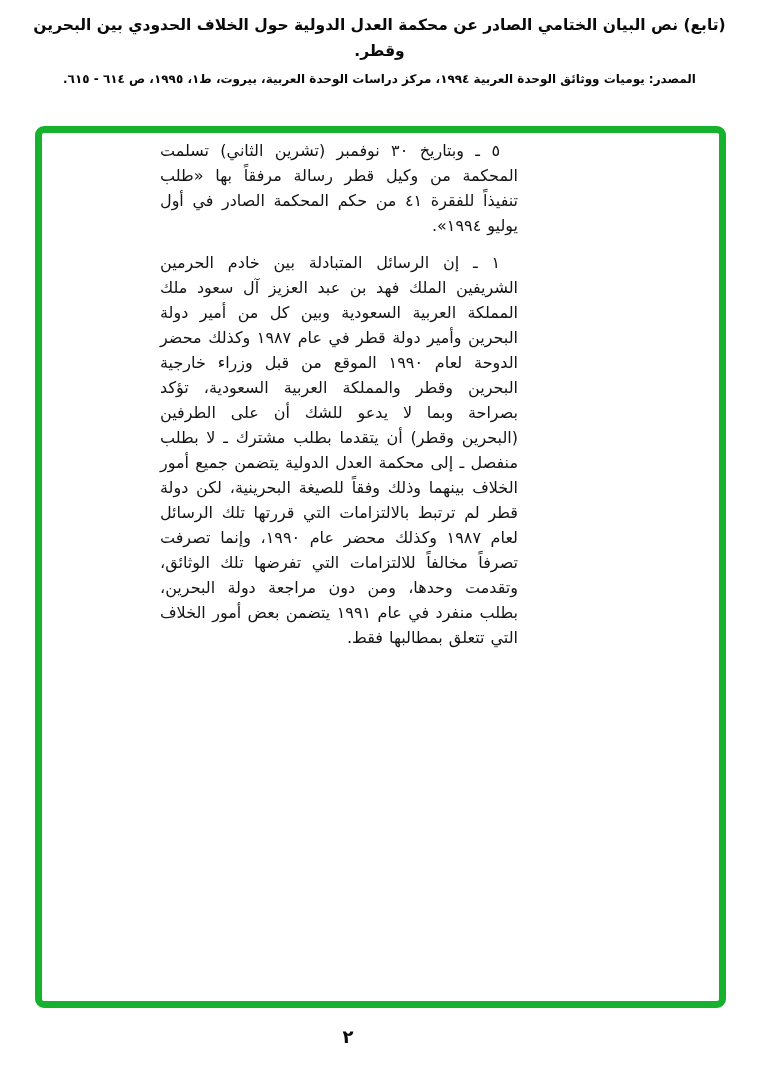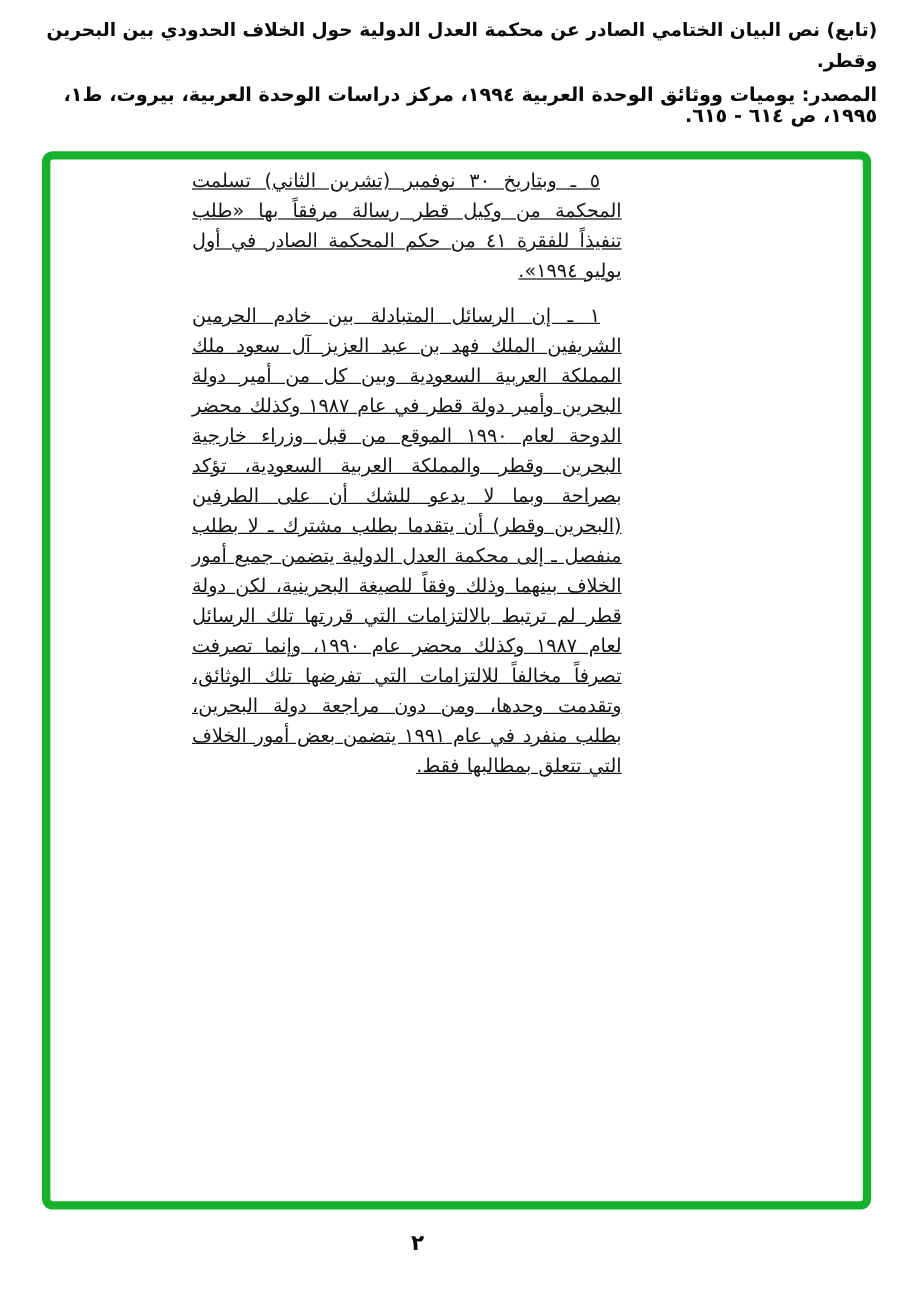--- a/index.html
+++ b/index.html
@@ -12,32 +12,32 @@
   .page {
     position: relative;
     width: 758px; height: 1078px;
     background: #ffffff;
     color: #101010;
   }
   .page-header {
     position: absolute;
     top: 12px; right: 27px; left: 28px;
     direction: rtl;
-    text-align: right;
+    text-align: center;
   }
   .page-header .title {
     font-size: 15.5px;
     font-weight: bold;
     line-height: 26px;
     letter-spacing: 0.1px;
     color: #0a0a0a;
   }
   .page-header .source {
     margin-top: 6px;
-    font-size: 16px;
+    font-size: 12px;
     font-weight: bold;
     line-height: 18px;
     color: #0a0a0a;
   }
   .green-frame {
     position: absolute;
     left: 35px; top: 126px;
     width: 691px; height: 882px;
     border: 7px solid #16b22d; 
     border-radius: 9px;
@@ -46,21 +46,20 @@
   .doc-column {
     position: absolute;
     left: 160px; top: 138px;
     width: 358px;
     direction: rtl;
     text-align: justify;
     text-align-last: right;
     font-size: 16px;
     line-height: 25px;
     color: #141414;
-    text-decoration: underline;
   }
   .doc-column p {
     margin: 0 0 12px 0;
     text-indent: 18px;
     word-spacing: 1px;
   }
   .page-number {
     position: absolute;
     left: 330px; top: 1026px;
     width: 36px;

